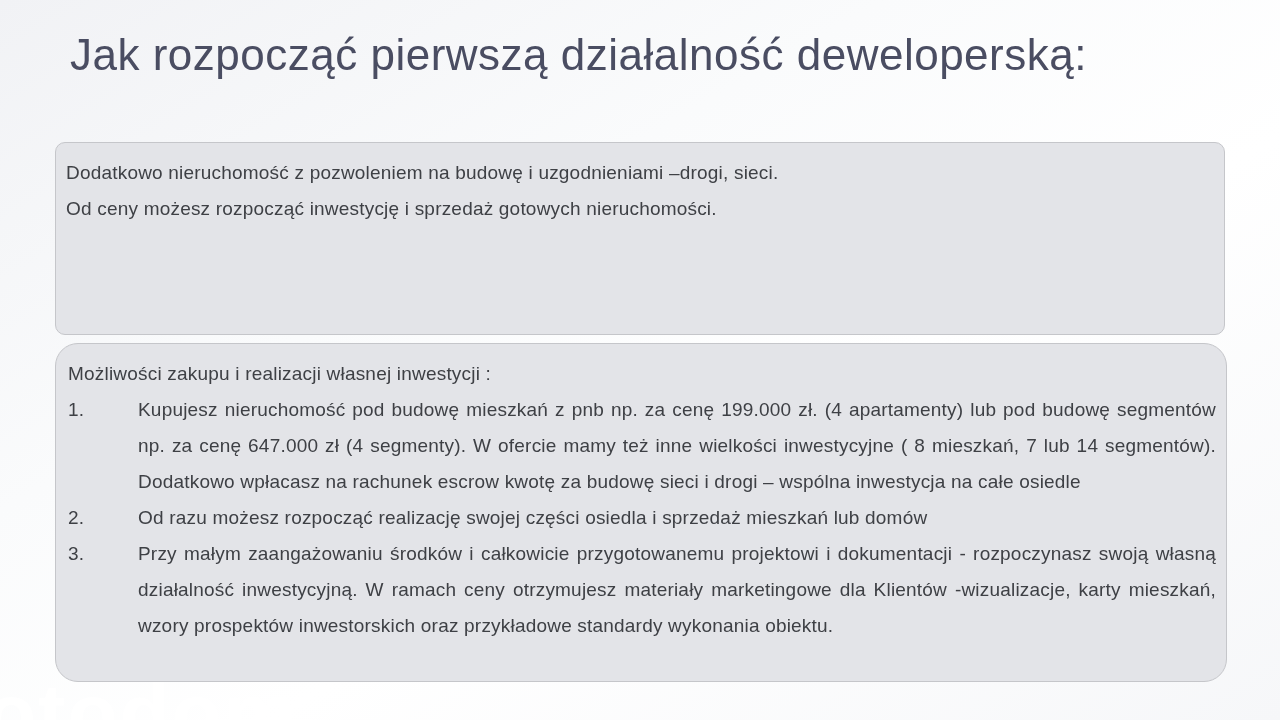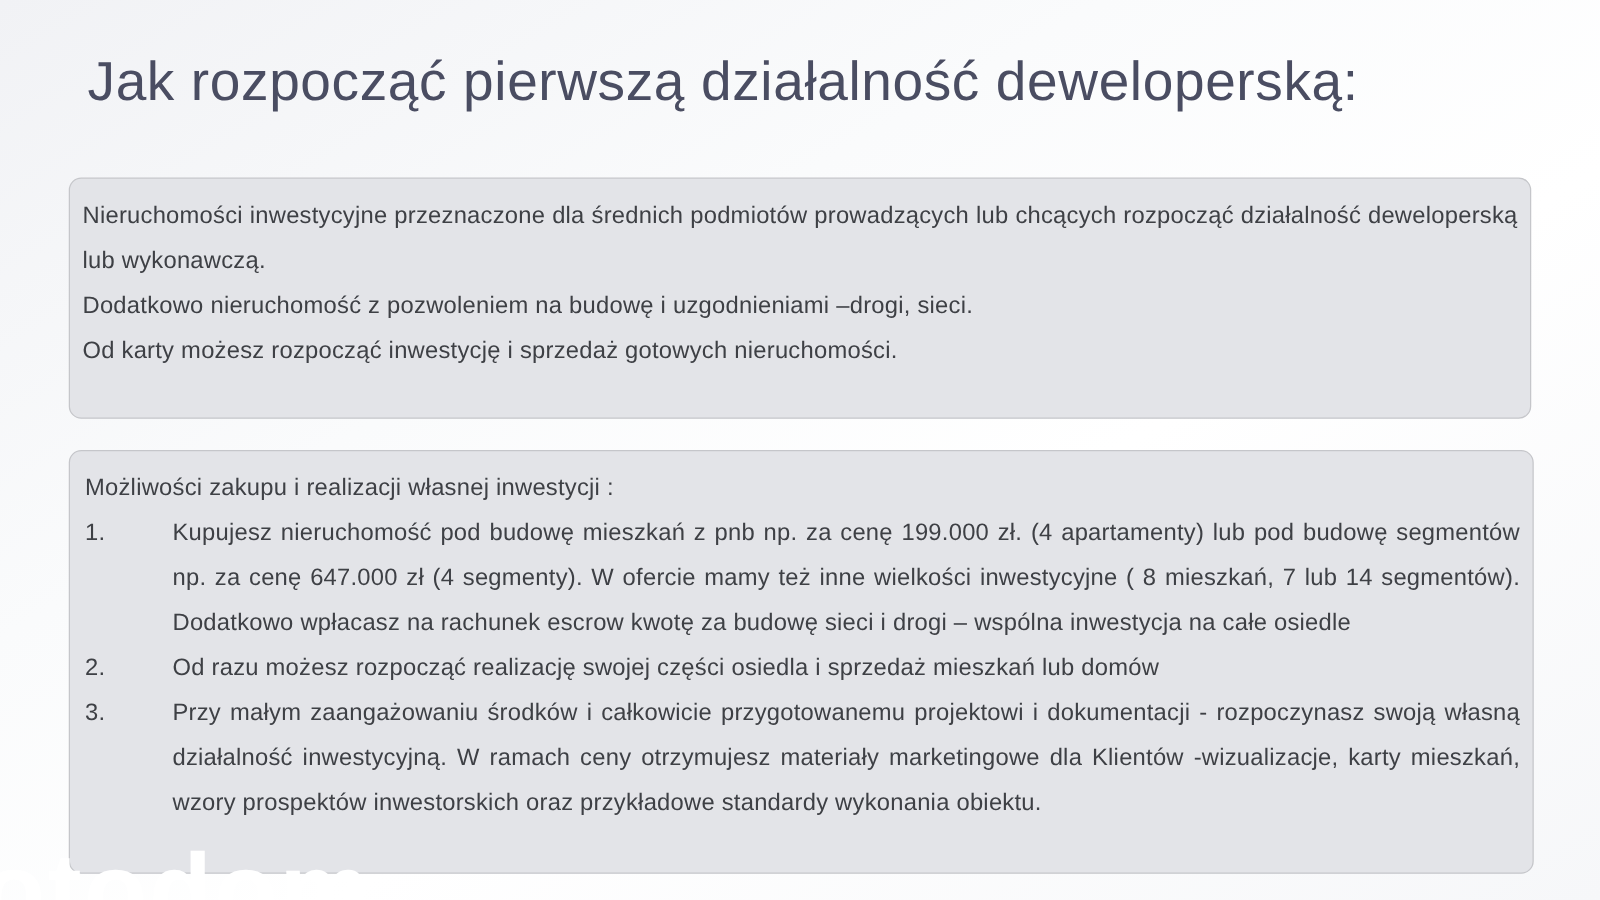--- a/index.html
+++ b/index.html
@@ -13,21 +13,21 @@
   .slide {
     position: relative;
     width: 1280px;
     height: 720px;
     background: linear-gradient(150deg, #f1f2f5 0%, #fafbfc 35%, #ffffff 60%, #f6f7f9 100%);
     overflow: hidden;
   }
   .page-title {
     position: absolute;
     left: 70px;
-    top: 41px;
+    top: 30px;
     margin: 0;
     font-size: 44px;
     font-weight: 400;
     letter-spacing: 0.5px;
     color: #4a4d62;
     white-space: nowrap;
   }
   .info-box {
     position: absolute;
     left: 55px;
@@ -39,23 +39,24 @@
     color: #3e4045;
     font-size: 19px;
     line-height: 36px;
     letter-spacing: 0.2px;
   }
   .intro-box {
     top: 142px;
     height: 167px;
   }
   .options-box {
-    top: 360px;
+    top: 343px;
     height: 313px;
     padding-left: 12px;
+    border-radius: 23px;
   }
   .info-box p {
     margin: 0;
     text-align: justify;
   }
   .options-heading {
     margin: 0;
     text-align: left;
   }
   .olist {
@@ -91,23 +92,22 @@
   }
 </style>
 </head>
 <body>
 
 <div class="slide">
 
   <h1 class="page-title">Jak rozpocząć pierwszą działalność deweloperską:</h1>
 
   <div class="info-box intro-box">
-    <p>Nieruchomości inwestycyjne przeznaczone dla średnich podmiotów prowadzących lub chcących rozpocząć działalność deweloperską lub wykonawczą.</p>
     <p>Dodatkowo nieruchomość z pozwoleniem na budowę i uzgodnieniami –drogi, sieci.</p>
-    <p>Od karty możesz rozpocząć inwestycję i sprzedaż gotowych nieruchomości.</p>
+    <p>Od ceny możesz rozpocząć inwestycję i sprzedaż gotowych nieruchomości.</p>
   </div>
 
   <div class="info-box options-box">
     <p class="options-heading">Możliwości zakupu i realizacji własnej inwestycji :</p>
     <div class="olist">
       <div class="item">
         <span class="num">1.</span>
         <span class="text">Kupujesz nieruchomość pod budowę mieszkań z pnb np. za cenę 199.000 zł. (4 apartamenty) lub pod budowę segmentów  np. za cenę 647.000 zł (4 segmenty). W ofercie mamy też inne wielkości inwestycyjne ( 8 mieszkań, 7 lub 14 segmentów). Dodatkowo wpłacasz na rachunek escrow kwotę za budowę sieci i drogi – wspólna inwestycja na całe osiedle</span>
       </div>
       <div class="item">

